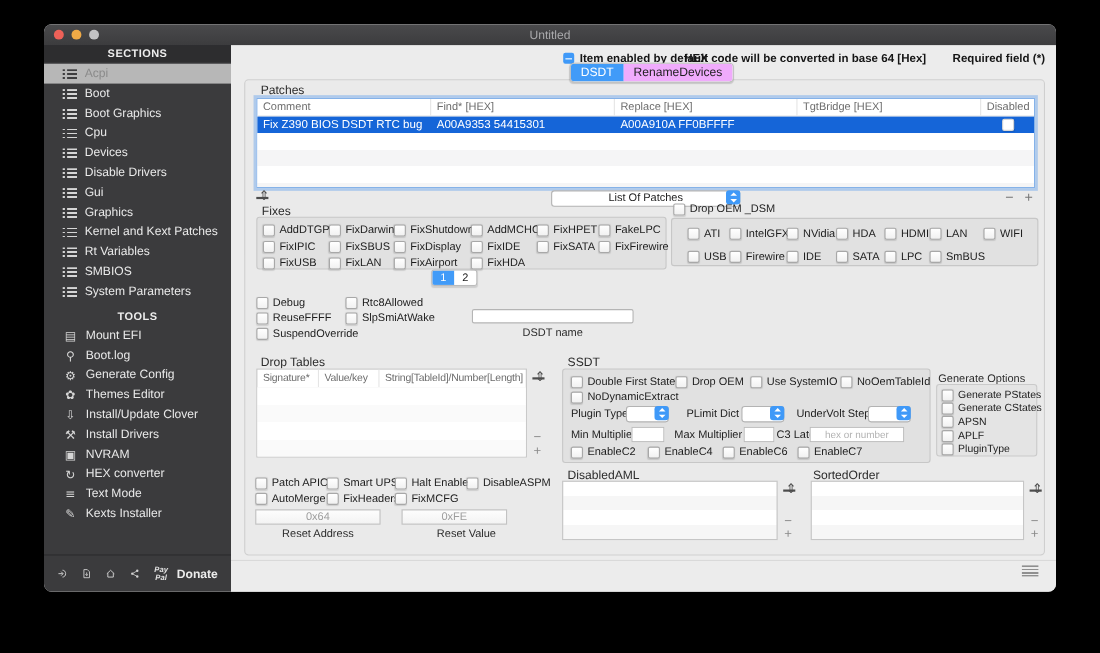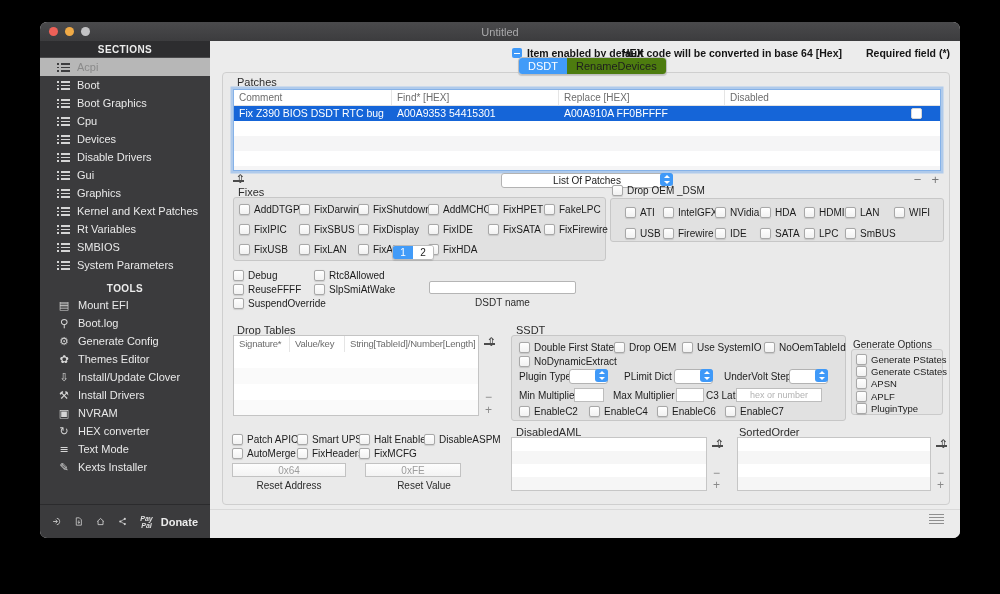--- a/index.html
+++ b/index.html
@@ -39,21 +39,21 @@
   
   .main{position:absolute;left:170px;right:0;top:19px;bottom:0;background:#ececec;}
   .enabled-note{position:absolute;left:302px;top:6px;display:flex;align-items:center;gap:5px;
                 font-size:10.5px;font-weight:600;color:#151515;}
   .enabled-box{width:10px;height:10px;border-radius:2px;background:#3f99f8;position:relative;flex:none;}
   .enabled-box::after{content:"";position:absolute;left:2px;top:4.5px;width:6px;height:1.6px;background:#fff;}
   .right-notes{position:absolute;right:10px;top:6px;display:flex;gap:24px;font-size:10.5px;
                font-weight:600;color:#151515;}
   .tabs{position:absolute;left:308px;top:16px;height:16px;display:flex;border:1px solid #bdbdbd;
         border-radius:4px;overflow:hidden;background:#fff;box-shadow:0 1px 1px rgba(0,0,0,.15);z-index:5;}
-  .tab{padding:0 9px;font-size:11px;line-height:16px;color:#1e1e1e;background:#4d7c0f;}
+  .tab{padding:0 9px;font-size:11px;line-height:16px;color:#1e1e1e;background:#f0abfc;}
   .tab.active{background:#419bf8;color:#fff;text-align:center;}
   .panel{position:absolute;left:12px;top:31px;width:726px;height:431px;background:#eaeaea;
          border:1px solid #cfcfcf;border-radius:4px;}
   .footer-sep{position:absolute;left:0;right:0;top:468px;border-top:1px solid #d9d9d9;}
   .hamburger{position:absolute;right:16px;top:473px;width:15px;height:10px;
     background:repeating-linear-gradient(to bottom,#8f8f8f 0 1.5px,transparent 1.5px 3px);}
   
   .group-label{position:absolute;font-size:11px;color:#2c2c2c;line-height:11px;white-space:nowrap;}
   .group-box{position:absolute;background:#e1e1e1;border:1px solid #c7c7c7;border-radius:3px;box-sizing:border-box;}
   .cb-item{display:flex;align-items:center;gap:4px;height:12px;white-space:nowrap;}
@@ -288,20 +288,21 @@
 
     <div class="panel">
 
       <span class="group-label" style="left:14px;top:4px">Patches</span>
 
       <div class="patches-table">
         <div class="pt-header">
             <div class="pt-hcell">Comment</div>
             <div class="pt-hcell">Find* [HEX]</div>
             <div class="pt-hcell">Replace [HEX]</div>
+            <div class="pt-hcell">TgtBridge [HEX]</div>
             <div class="pt-hcell">Disabled</div>
           </div>
         <div class="pt-row">
           <div class="pt-cell">Fix Z390 BIOS DSDT RTC bug</div>
           <div class="pt-cell">A00A9353 54415301</div>
           <div class="pt-cell">A00A910A FF0BFFFF</div>
           <div class="pt-cell"></div>
           <div class="pt-cell center">
             <span class="cb"></span>
           </div>
@@ -315,21 +316,21 @@
           <span>List Of Patches</span>
           <span class="stepper"></span>
         </div>
         <div class="mp">
           <span class="mp-btn">−</span>
           <span class="mp-btn">+</span>
         </div>
       </div>
 
       <span class="group-label" style="left:15px;top:114px">Fixes</span>
-      <div class="group-box fixes-grid" style="left:10px;top:124px;width:373px;height:64px;display:grid">
+      <div class="group-box fixes-grid" style="left:10px;top:124px;width:373px;height:48px;display:grid">
           <label class="cb-item">
           <span class="cb"></span>
           <span class="cb-label">AddDTGP</span>
         </label>
           <label class="cb-item">
           <span class="cb"></span>
           <span class="cb-label">FixDarwin</span>
         </label>
           <label class="cb-item">
           <span class="cb"></span>

